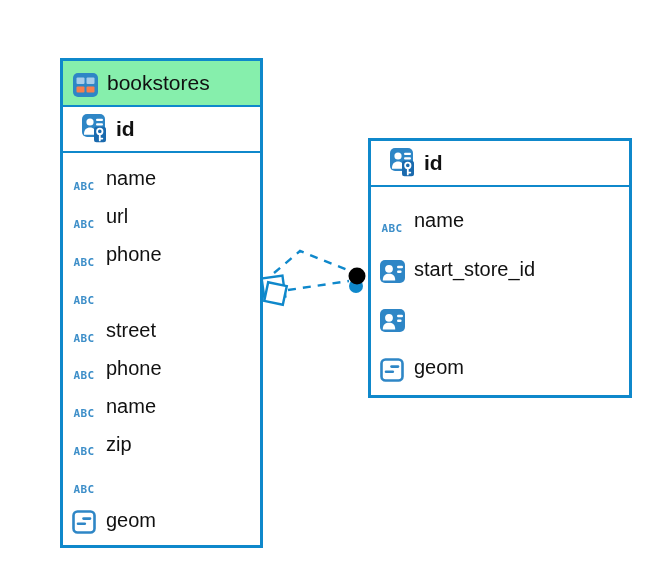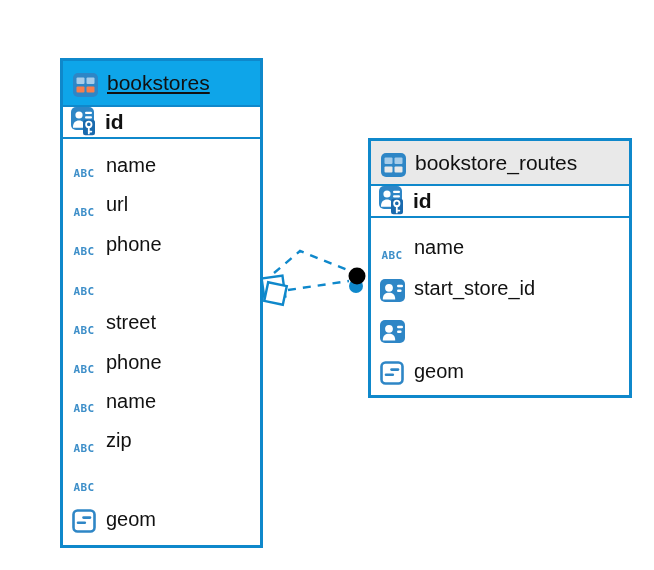--- a/index.html
+++ b/index.html
@@ -27,30 +27,30 @@
 
   .tbl-header{
     box-sizing:border-box;
     display:flex;align-items:center;
     gap:8px;padding-left:8px;
     border-bottom:2px solid #0F88CB;
     font-size:21px;
     flex:0 0 auto;
     white-space:nowrap;
   }
-  .bookstores .tbl-header{height:46px;background:#0ea5e9;text-decoration:underline;--cell-bg:#F77E4D;}
+  .bookstores .tbl-header{height:46px;background:#86efac;--cell-bg:#F77E4D;}
   .routes .tbl-header{height:45px;background:#E9E9E9;--cell-bg:#E9E9E9;}
 
   .pk-row{
     box-sizing:border-box;
     display:flex;align-items:center;
-    gap:7px;padding-left:7px;
+    gap:7px;padding-left:18px;
     border-bottom:2px solid #0F88CB;
     font-size:21px;font-weight:700;
-    flex:0 0 auto;height:32px;
+    flex:0 0 auto;height:46px;
     background:#ffffff;
   }
 
   .fields{
     flex:1 1 auto;
     display:flex;flex-direction:column;
     box-sizing:border-box;
   }
   .bookstores .fields{padding:7px 0 6px 0;}
   .routes .fields{padding:9px 0 3px 0;}
@@ -200,28 +200,20 @@
           <svg width="24" height="24">
               <use href="#icon-geom"></use>
             </svg>
         </span>
         <span>geom</span>
       </div>
     </div>
   </div>
 
   <div class="entity routes">
-    <div class="tbl-header">
-      <span class="icon-box">
-        <svg width="25" height="24">
-            <use href="#icon-table"></use>
-          </svg>
-      </span>
-      <span>bookstore_routes</span>
-    </div>
     <div class="pk-row">
       <span class="icon-box">
         <svg width="26" height="29">
             <use href="#icon-pk"></use>
           </svg>
       </span>
       <span>id</span>
     </div>
     <div class="fields">
       <div class="frow">

